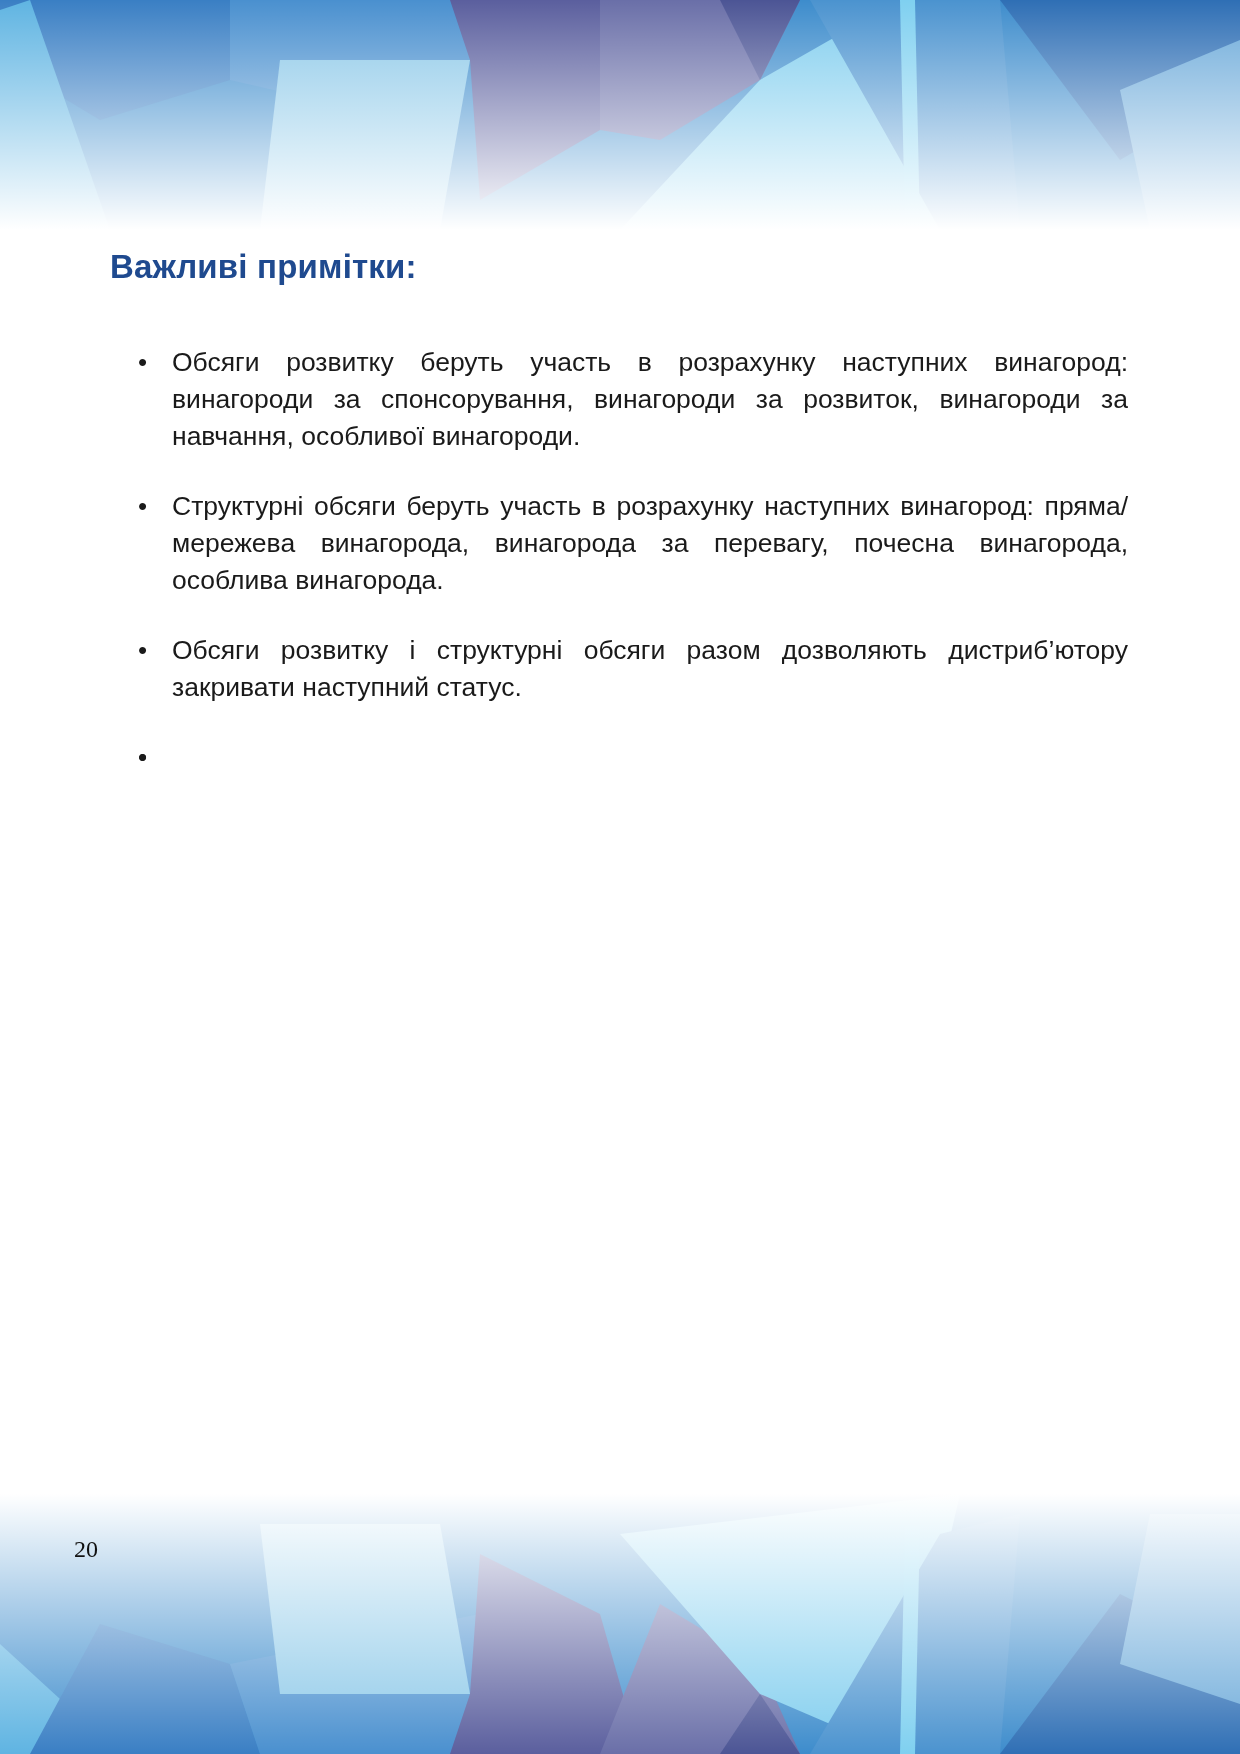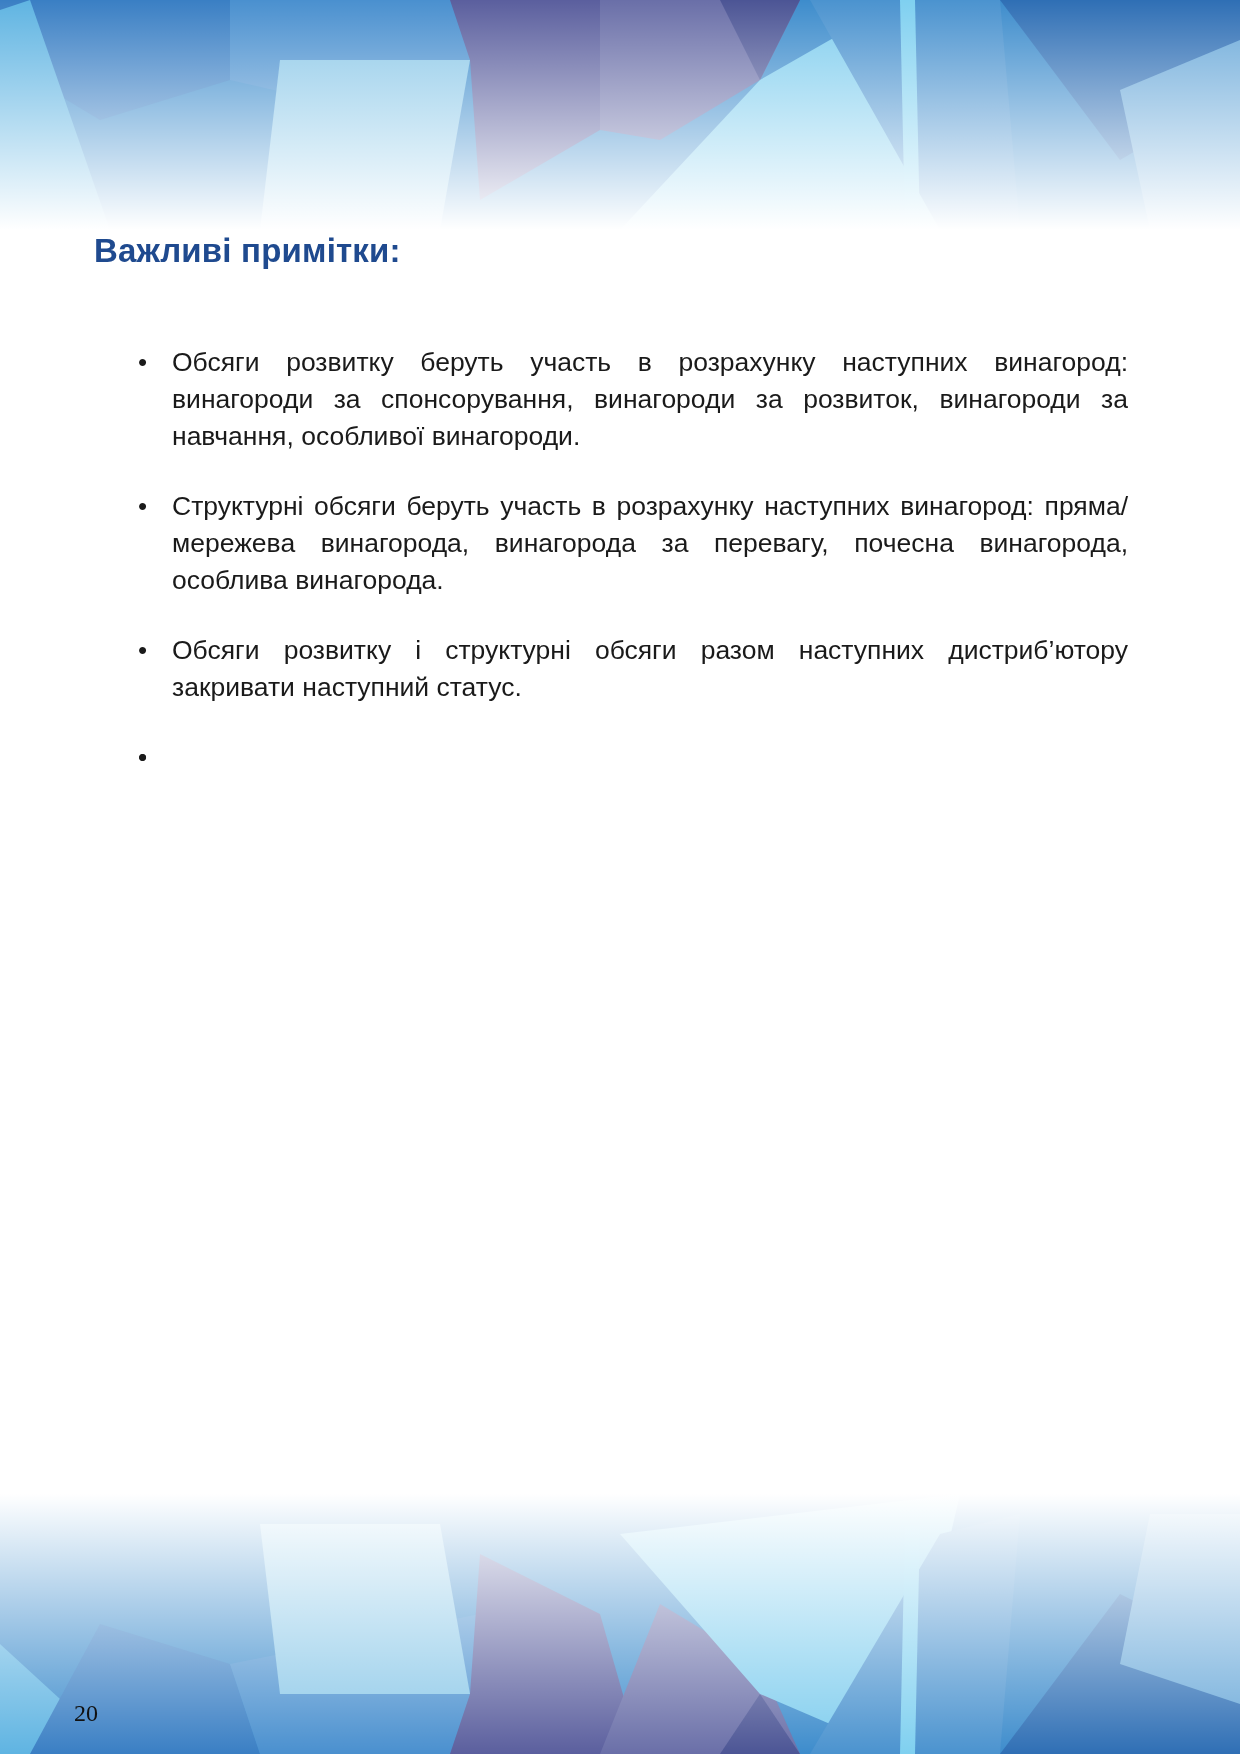--- a/index.html
+++ b/index.html
@@ -7,37 +7,37 @@
     width: 1240px; height: 1754px; position: relative; overflow: hidden;
     background: #ffffff;
     font-family: "Liberation Sans", sans-serif;
   }
   .band { position: absolute; left: 0; width: 1240px; overflow: hidden; }
   .band-top { top: 0; height: 230px; }
   .band-bottom { bottom: 0; height: 260px; }
   .band svg { display: block; width: 1240px; height: 100%; }
   .heading {
     position: absolute; left: 94px; top: 232px;
-    margin: 0; font-size: 33px; font-weight: bold; color: #1f4a8f;
+    margin: 16px; font-size: 33px; font-weight: bold; color: #1f4a8f;
     letter-spacing: 0.2px;
   }
   .notes {
     position: absolute; left: 138px; top: 344px; width: 990px;
     margin: 0; padding: 0; list-style: none;
   }
   .note {
     position: relative; padding-left: 34px; margin: 0 0 33px 0;
     font-size: 26.5px; line-height: 37px; color: #1a1a1a;
     text-align: justify; font-stretch: condensed;
   }
   .bullet {
     position: absolute; left: 0; top: 0; font-size: 26px; color: #1a1a1a;
   }
   .page-number {
-    position: absolute; left: 74px; top: 1700px;
+    position: absolute; left: 74px; top: 1536px;
     font-family: "Liberation Serif", serif; font-size: 24px; color: #111;
   }
 </style>
 </head>
 <body>
 
 <div class="band band-top">
   <svg viewBox="0 0 1240 230" preserveAspectRatio="none">
     <defs>
       <linearGradient id="fadeTop" x1="0" y1="0" x2="0" y2="1">
@@ -69,21 +69,21 @@
   <li class="note">
     <span class="bullet">•</span>
     <span>Обсяги розвитку беруть участь в розрахунку наступних винагород: винагороди за спонсорування, винагороди за розвиток, винагороди за навчання, особливої винагороди.</span>
   </li>
   <li class="note">
     <span class="bullet">•</span>
     <span>Структурні обсяги беруть участь в розрахунку наступних винагород: пряма/мережева винагорода, винагорода за перевагу, почесна винагорода, особлива винагорода.</span>
   </li>
   <li class="note">
     <span class="bullet">•</span>
-    <span>Обсяги розвитку і структурні обсяги разом наступних дистриб’ютору закривати наступний статус.</span>
+    <span>Обсяги розвитку і структурні обсяги разом дозволяють дистриб’ютору закривати наступний статус.</span>
   </li>
   <li class="note">
     <span class="bullet">•</span>
   </li>
   <li class="note">
     <span class="bullet">•</span>
   </li>
 </ul>
 
 <div class="band band-bottom">

